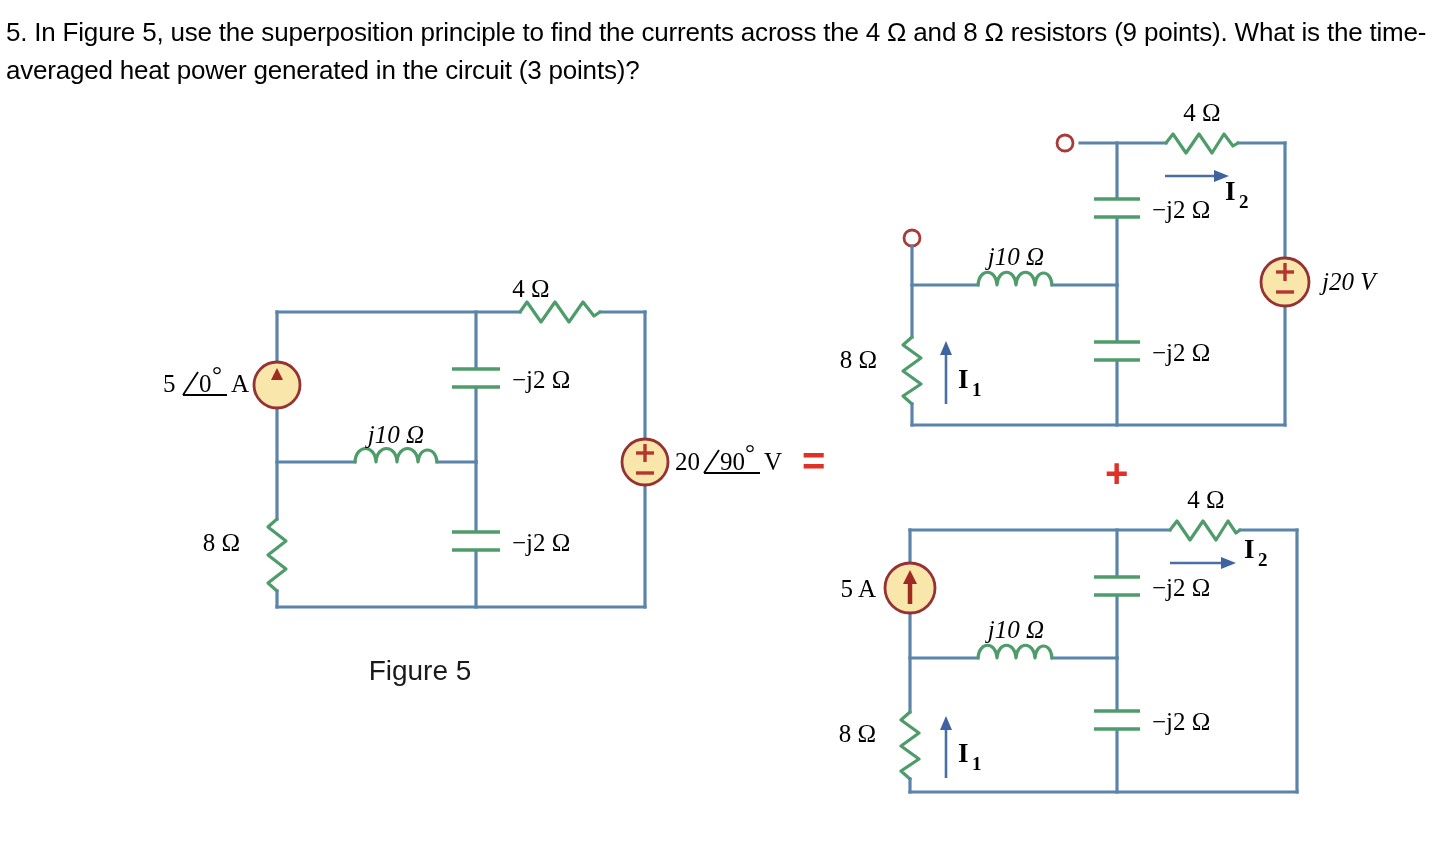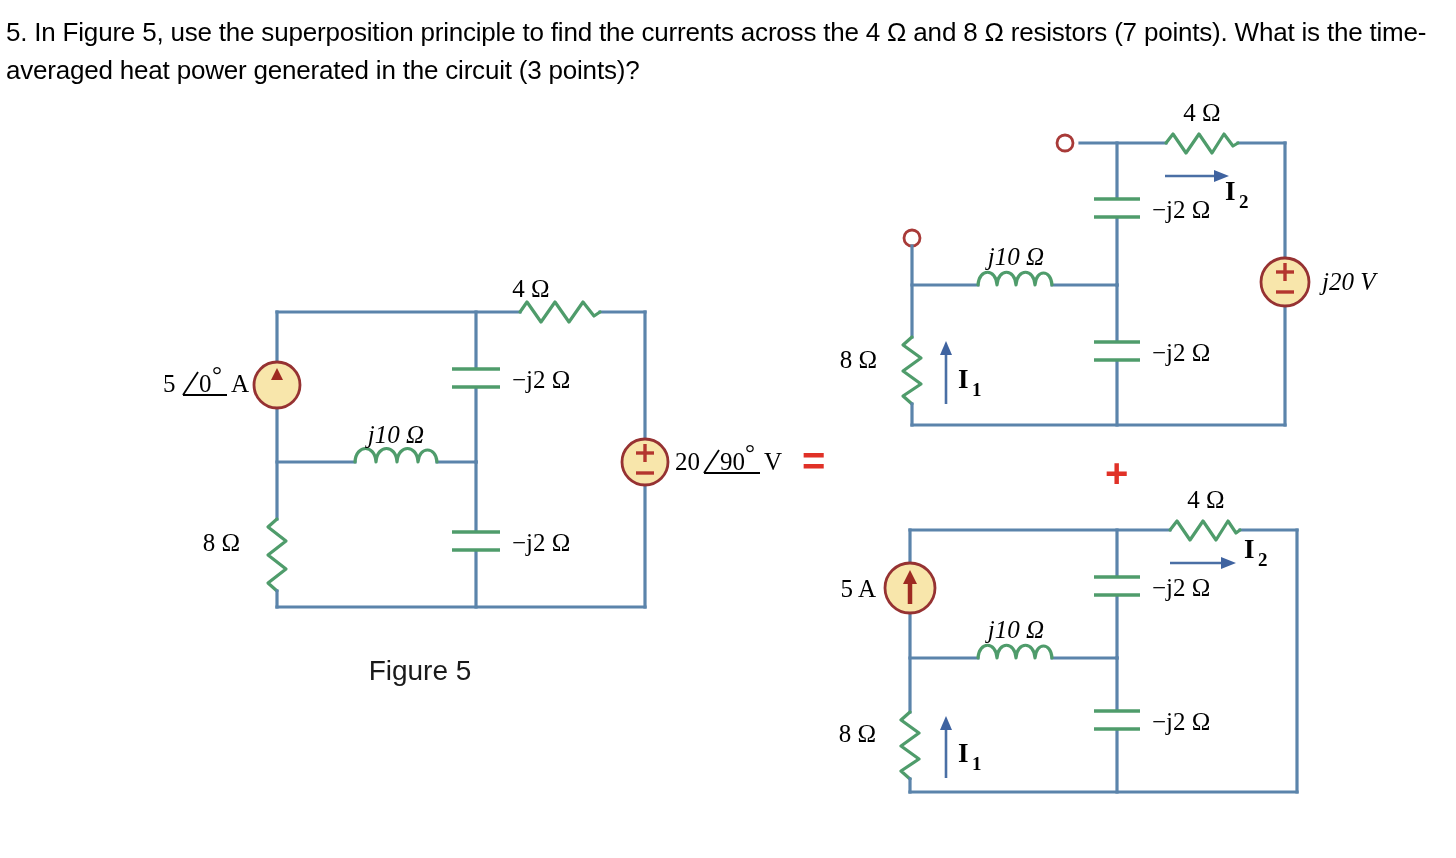--- a/index.html
+++ b/index.html
@@ -68,21 +68,21 @@
   .op-sign {
     font-family: "Liberation Sans", sans-serif;
     font-size: 40px;
     font-weight: bold;
     fill: #e03127;
   }
 </style>
 </head>
 <body>
 
-<div id="question-text">5. In Figure 5, use the superposition principle to find the currents across the 4 Ω and 8 Ω resistors (7 points). What is the time-averaged heat power generated in the circuit (3 points)?</div>
+<div id="question-text">5. In Figure 5, use the superposition principle to find the currents across the 4 Ω and 8 Ω resistors (9 points). What is the time-averaged heat power generated in the circuit (3 points)?</div>
 
 <div id="diagram-area">
 <svg width="1456" height="858" viewBox="0 0 1456 858" xmlns="http://www.w3.org/2000/svg">
 
   <g>
 
     <path class="wire" d="M277 312 L520 312"></path>
     <path class="wire" d="M600 312 L645 312"></path>
 
     <polyline class="comp-green" points="520,312 527,302 541,322 555,302 569,322 583,302 594,316 600,312"></polyline>

